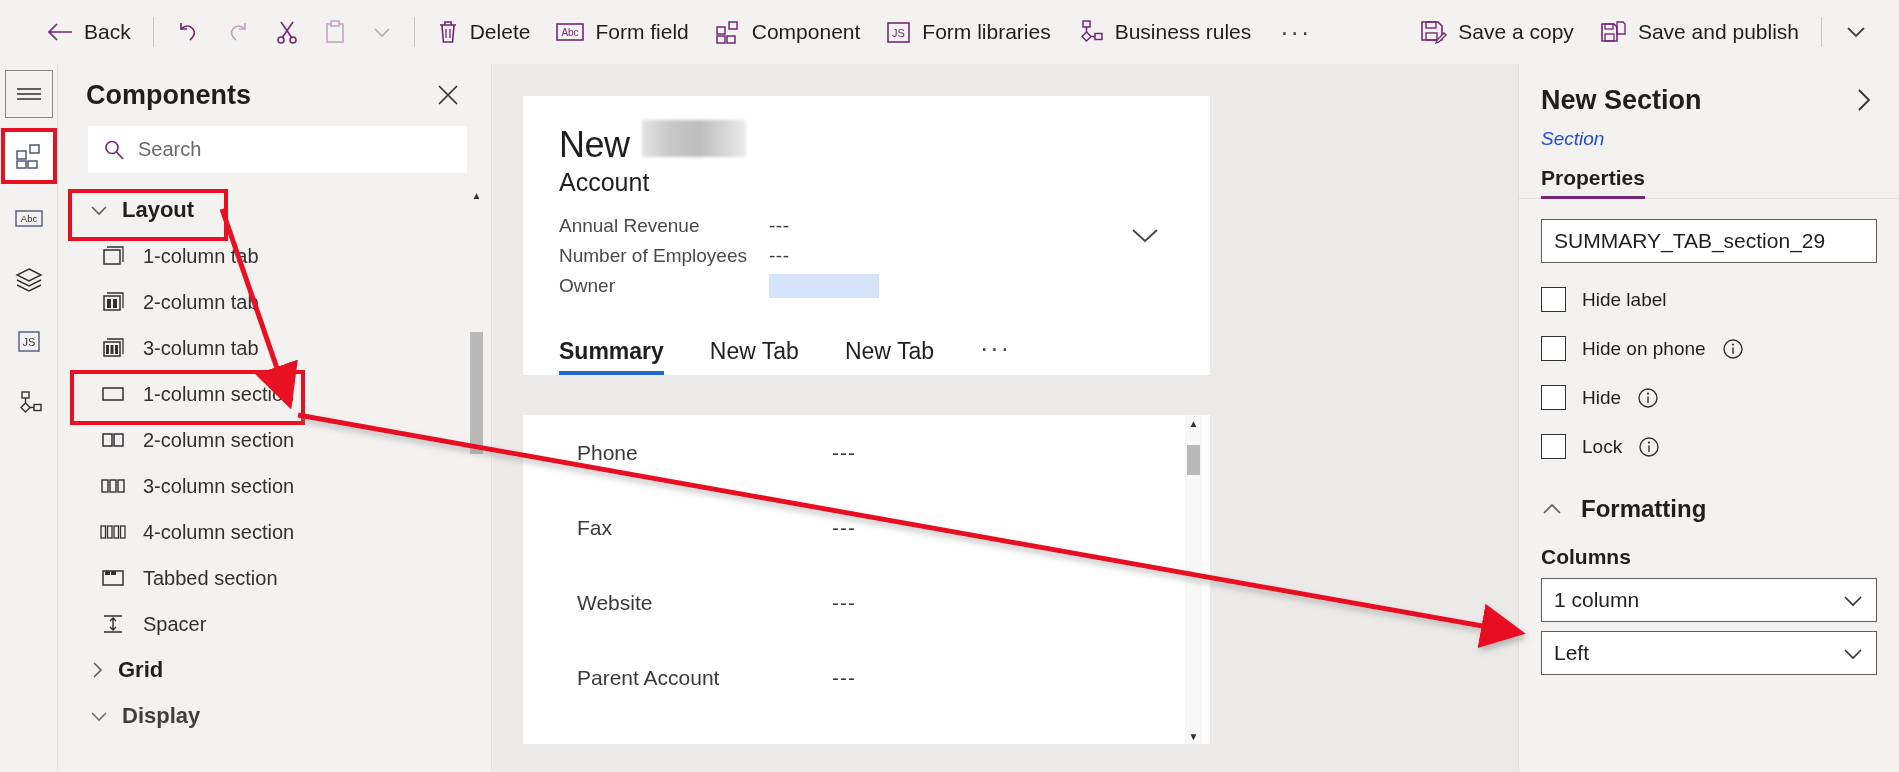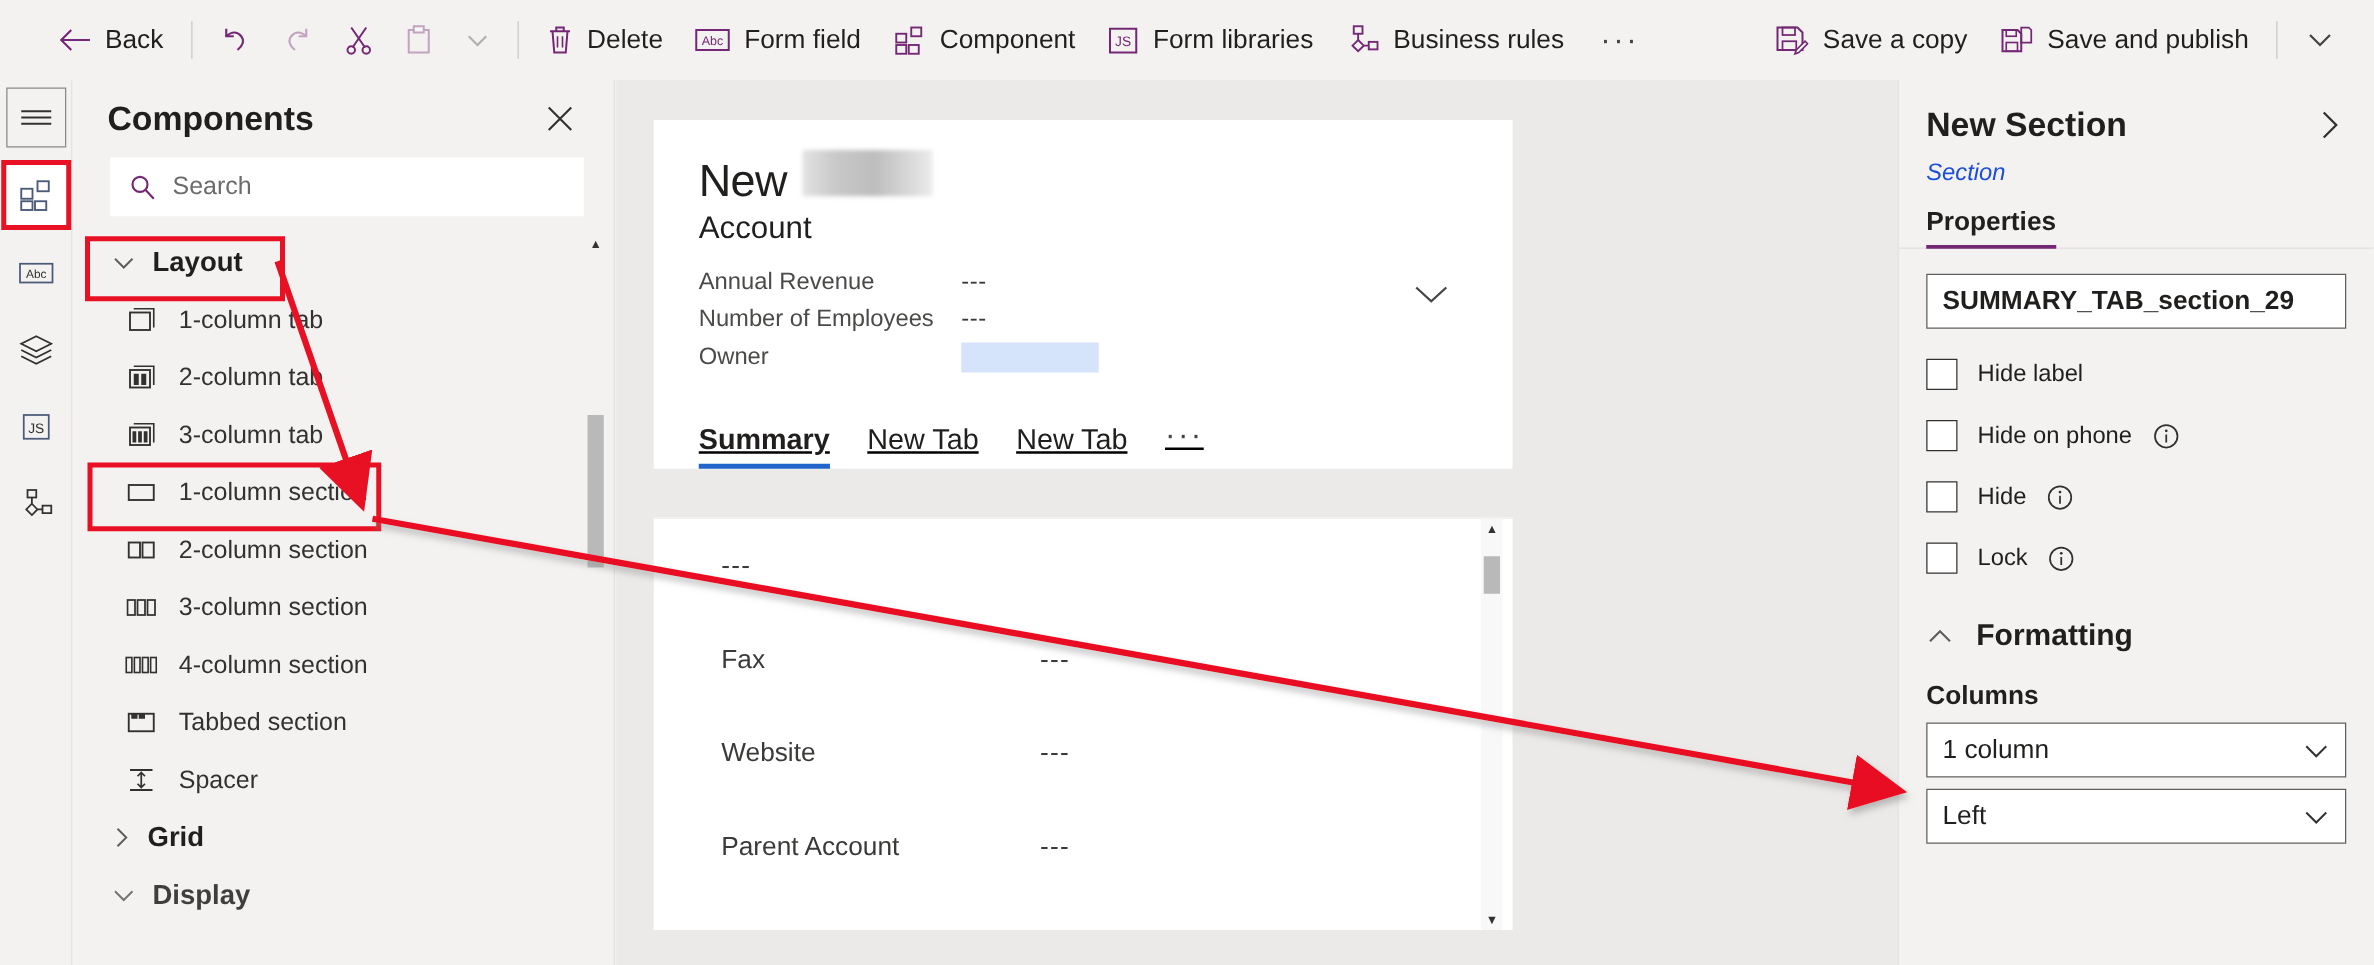--- a/index.html
+++ b/index.html
@@ -122,23 +122,22 @@
   }
   .fc-entity { font-size: 25px; color: #201f1e; margin-top: 2px; }
   .fc-head-fields { margin-top: 14px; position: relative; }
   .fc-hrow { display: flex; align-items: center; height: 30px; }
   .fc-hlabel { width: 210px; font-size: 19px; color: #4b4a48; }
   .fc-hval { font-size: 19px; color: #3b3a39; letter-spacing: .5px; }
   .fc-hval-redact { width: 110px; height: 24px; background: #d6e4fb; }
   .fc-chevron { position: absolute; right: 10px; top: 12px; cursor: pointer; }
 
   .fc-tabs {
-    display: flex; align-items: flex-end; gap: 30px; padding: 10px 36px 0 36px;
+    display: flex; align-items: flex-end; gap: 46px; padding: 10px 36px 0 36px;
     height: 56px;
-    text-decoration: underline;
   }
   .fc-tab {
     font-size: 23px; color: #201f1e; padding-bottom: 10px; cursor: pointer;
     position: relative;
   }
   .fc-tab.active { font-weight: 700; }
   .fc-tab.active::after {
     content: ""; position: absolute; left: 0; right: 0; bottom: 0; height: 4px; background: #2266cc;
   }
   .fc-tab-more { font-size: 25px; color: #444; letter-spacing: 2px; padding-bottom: 12px; cursor: pointer; }
@@ -181,21 +180,21 @@
     font-size: 21px; font-weight: 600; color: #201f1e; padding-bottom: 8px; cursor: pointer;
     position: relative;
   }
   .props-tab.active::after {
     content: ""; position: absolute; left: 0; right: 0; bottom: -1px; height: 3px; background: #742774;
   }
   .props-body { padding: 20px 22px 0 22px; position: relative; }
   .txtfield {
     width: 100%; height: 44px; background: #fff; border: 1px solid #605e5c;
     font-size: 21px; color: #201f1e; padding: 0 12px;
-    font-family: "Liberation Sans", sans-serif; outline: none; font-weight: bold;
+    font-family: "Liberation Sans", sans-serif; outline: none;
   }
   .chkrow { display: flex; align-items: center; gap: 16px; margin-top: 24px; cursor: pointer; }
   .chkbox { width: 25px; height: 25px; border: 1.6px solid #323130; background: #fff; flex: none; }
   .chklabel { font-size: 19px; color: #201f1e; }
   .info-i { flex: none; }
 
   .section-head {
     display: flex; align-items: center; gap: 18px; margin-top: 36px; cursor: pointer;
   }
   .section-head-label { font-size: 24px; font-weight: 600; color: #201f1e; }
@@ -632,20 +631,21 @@
           <span>New Tab</span>
         </div>
         <div class="fc-tab-more">
           <span>···</span>
         </div>
       </div>
     </div>
 
     <div class="fc-body">
       <div class="fbrow">
+        <span class="fblabel">Phone</span>
         <span class="fbval">---</span>
       </div>
       <div class="fbrow">
         <span class="fblabel">Fax</span>
         <span class="fbval">---</span>
       </div>
       <div class="fbrow">
         <span class="fblabel">Website</span>
         <span class="fbval">---</span>
       </div>

